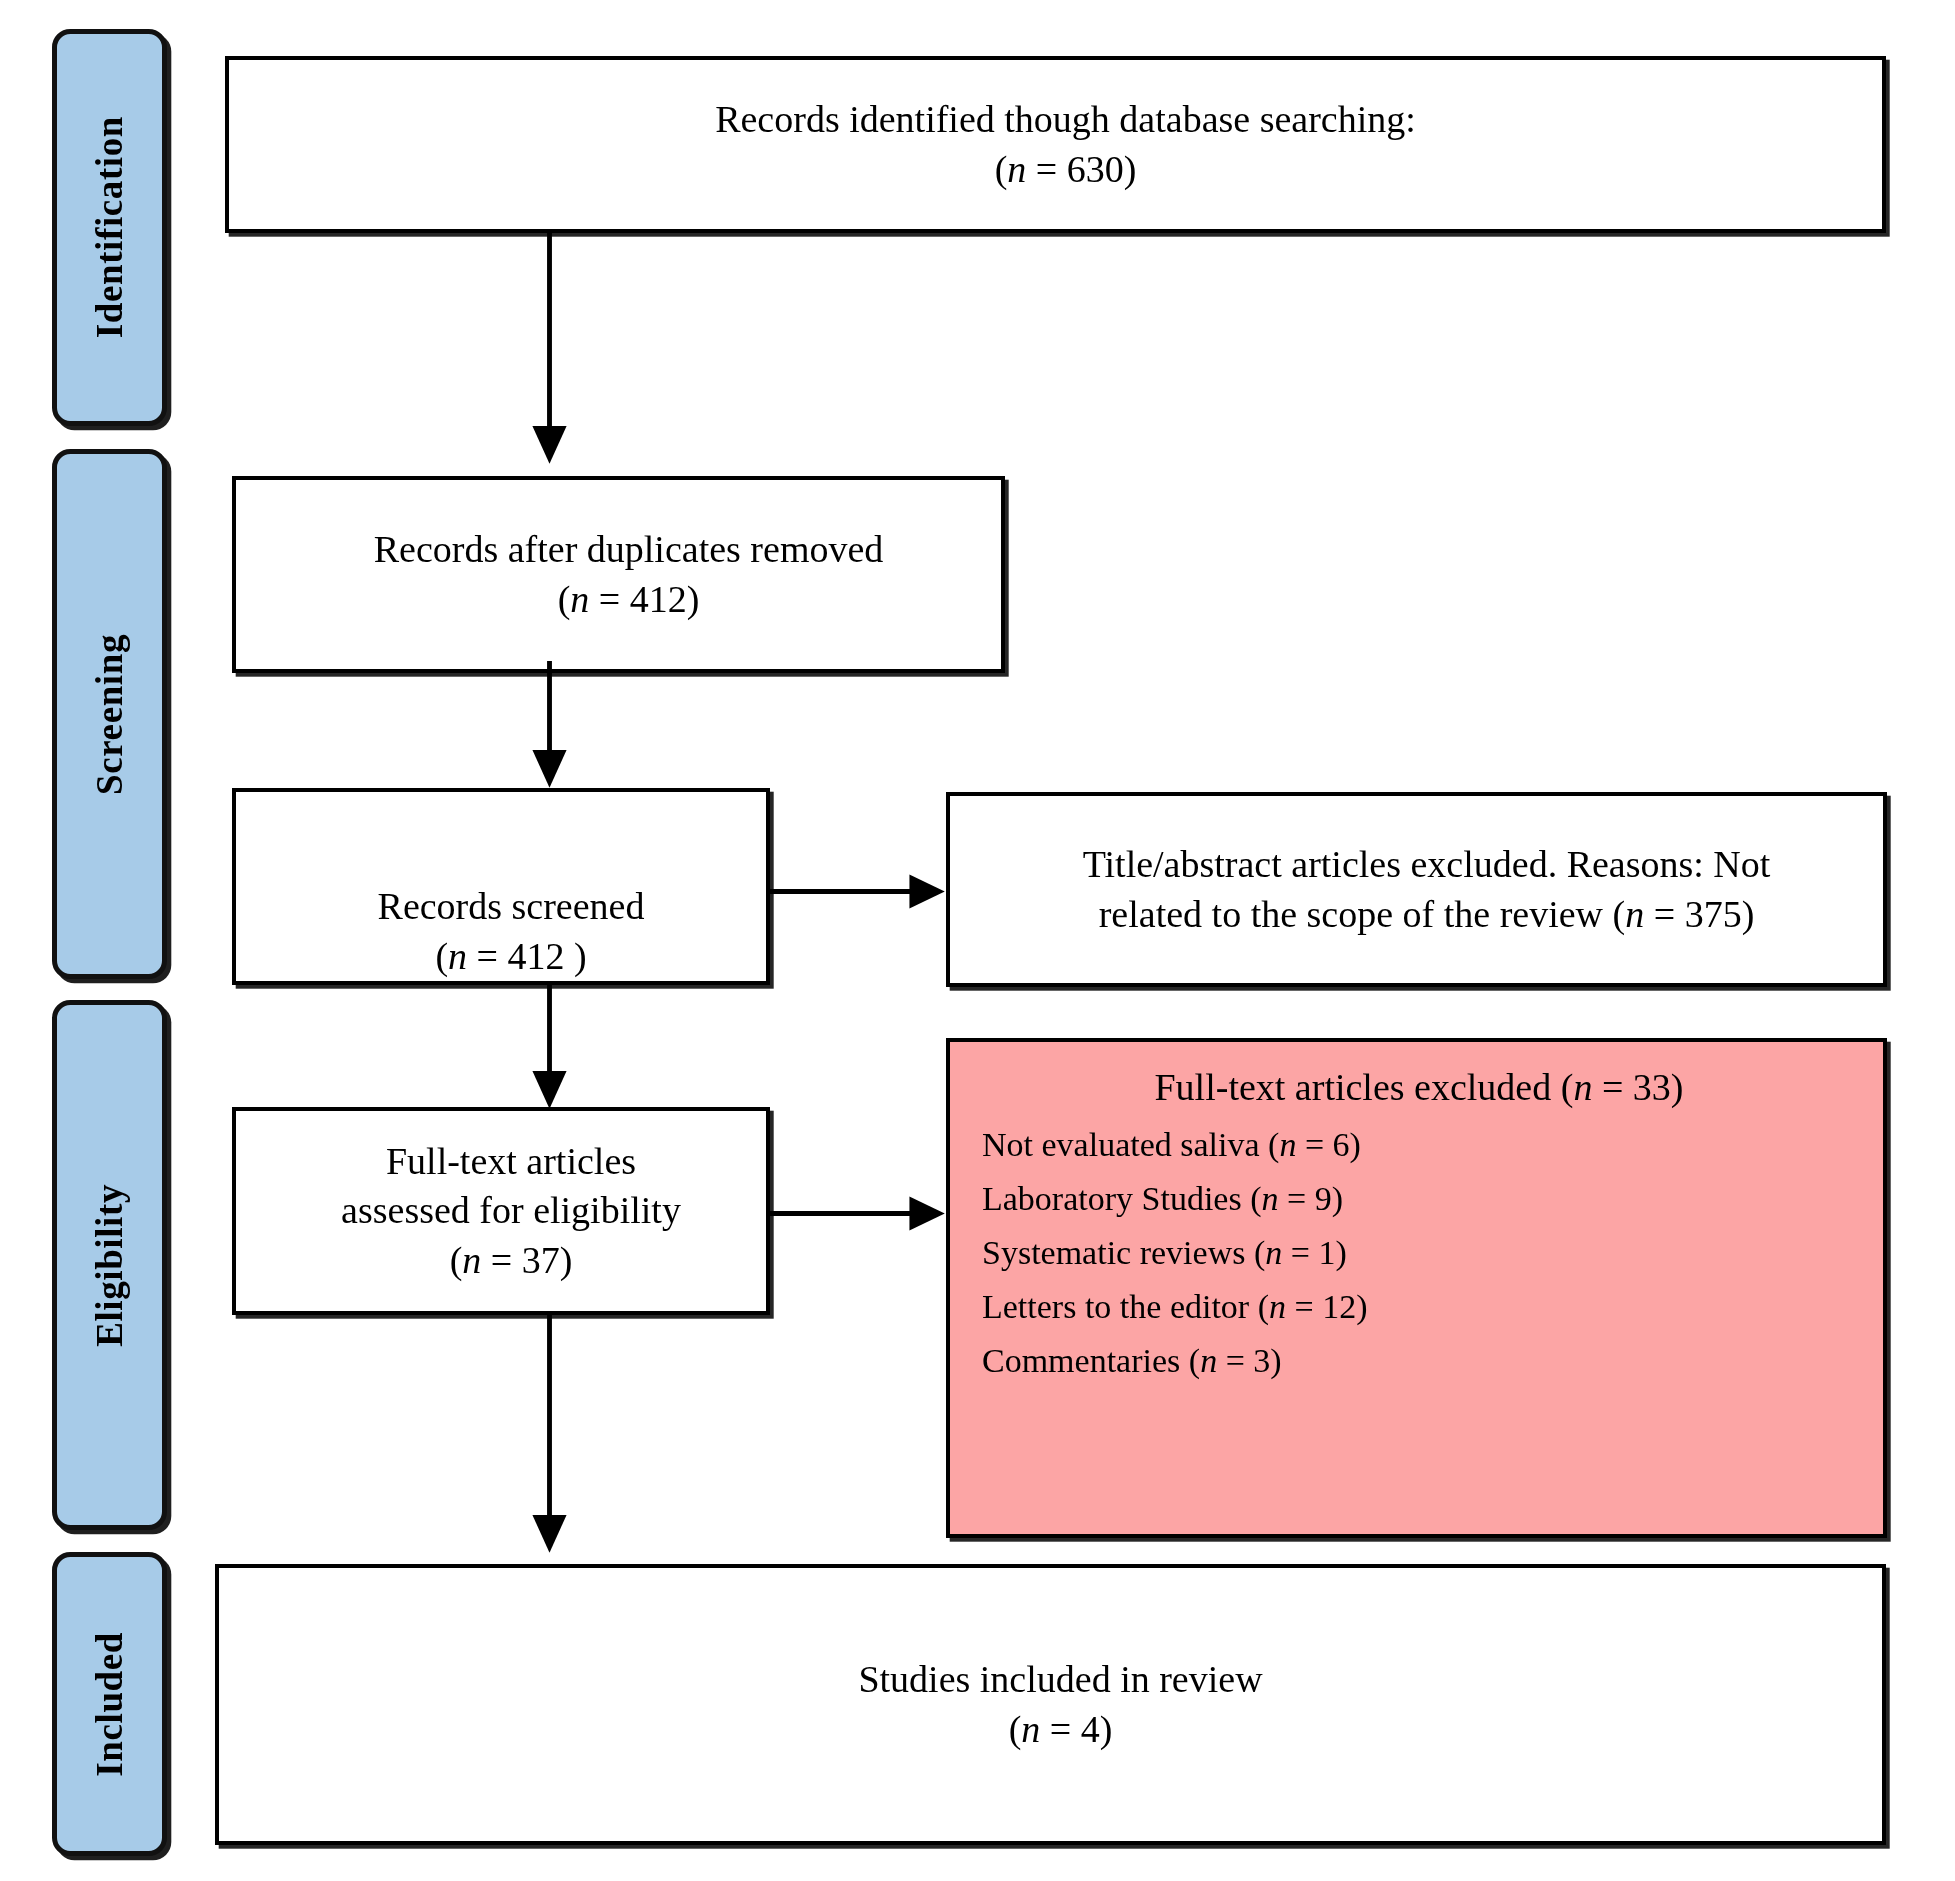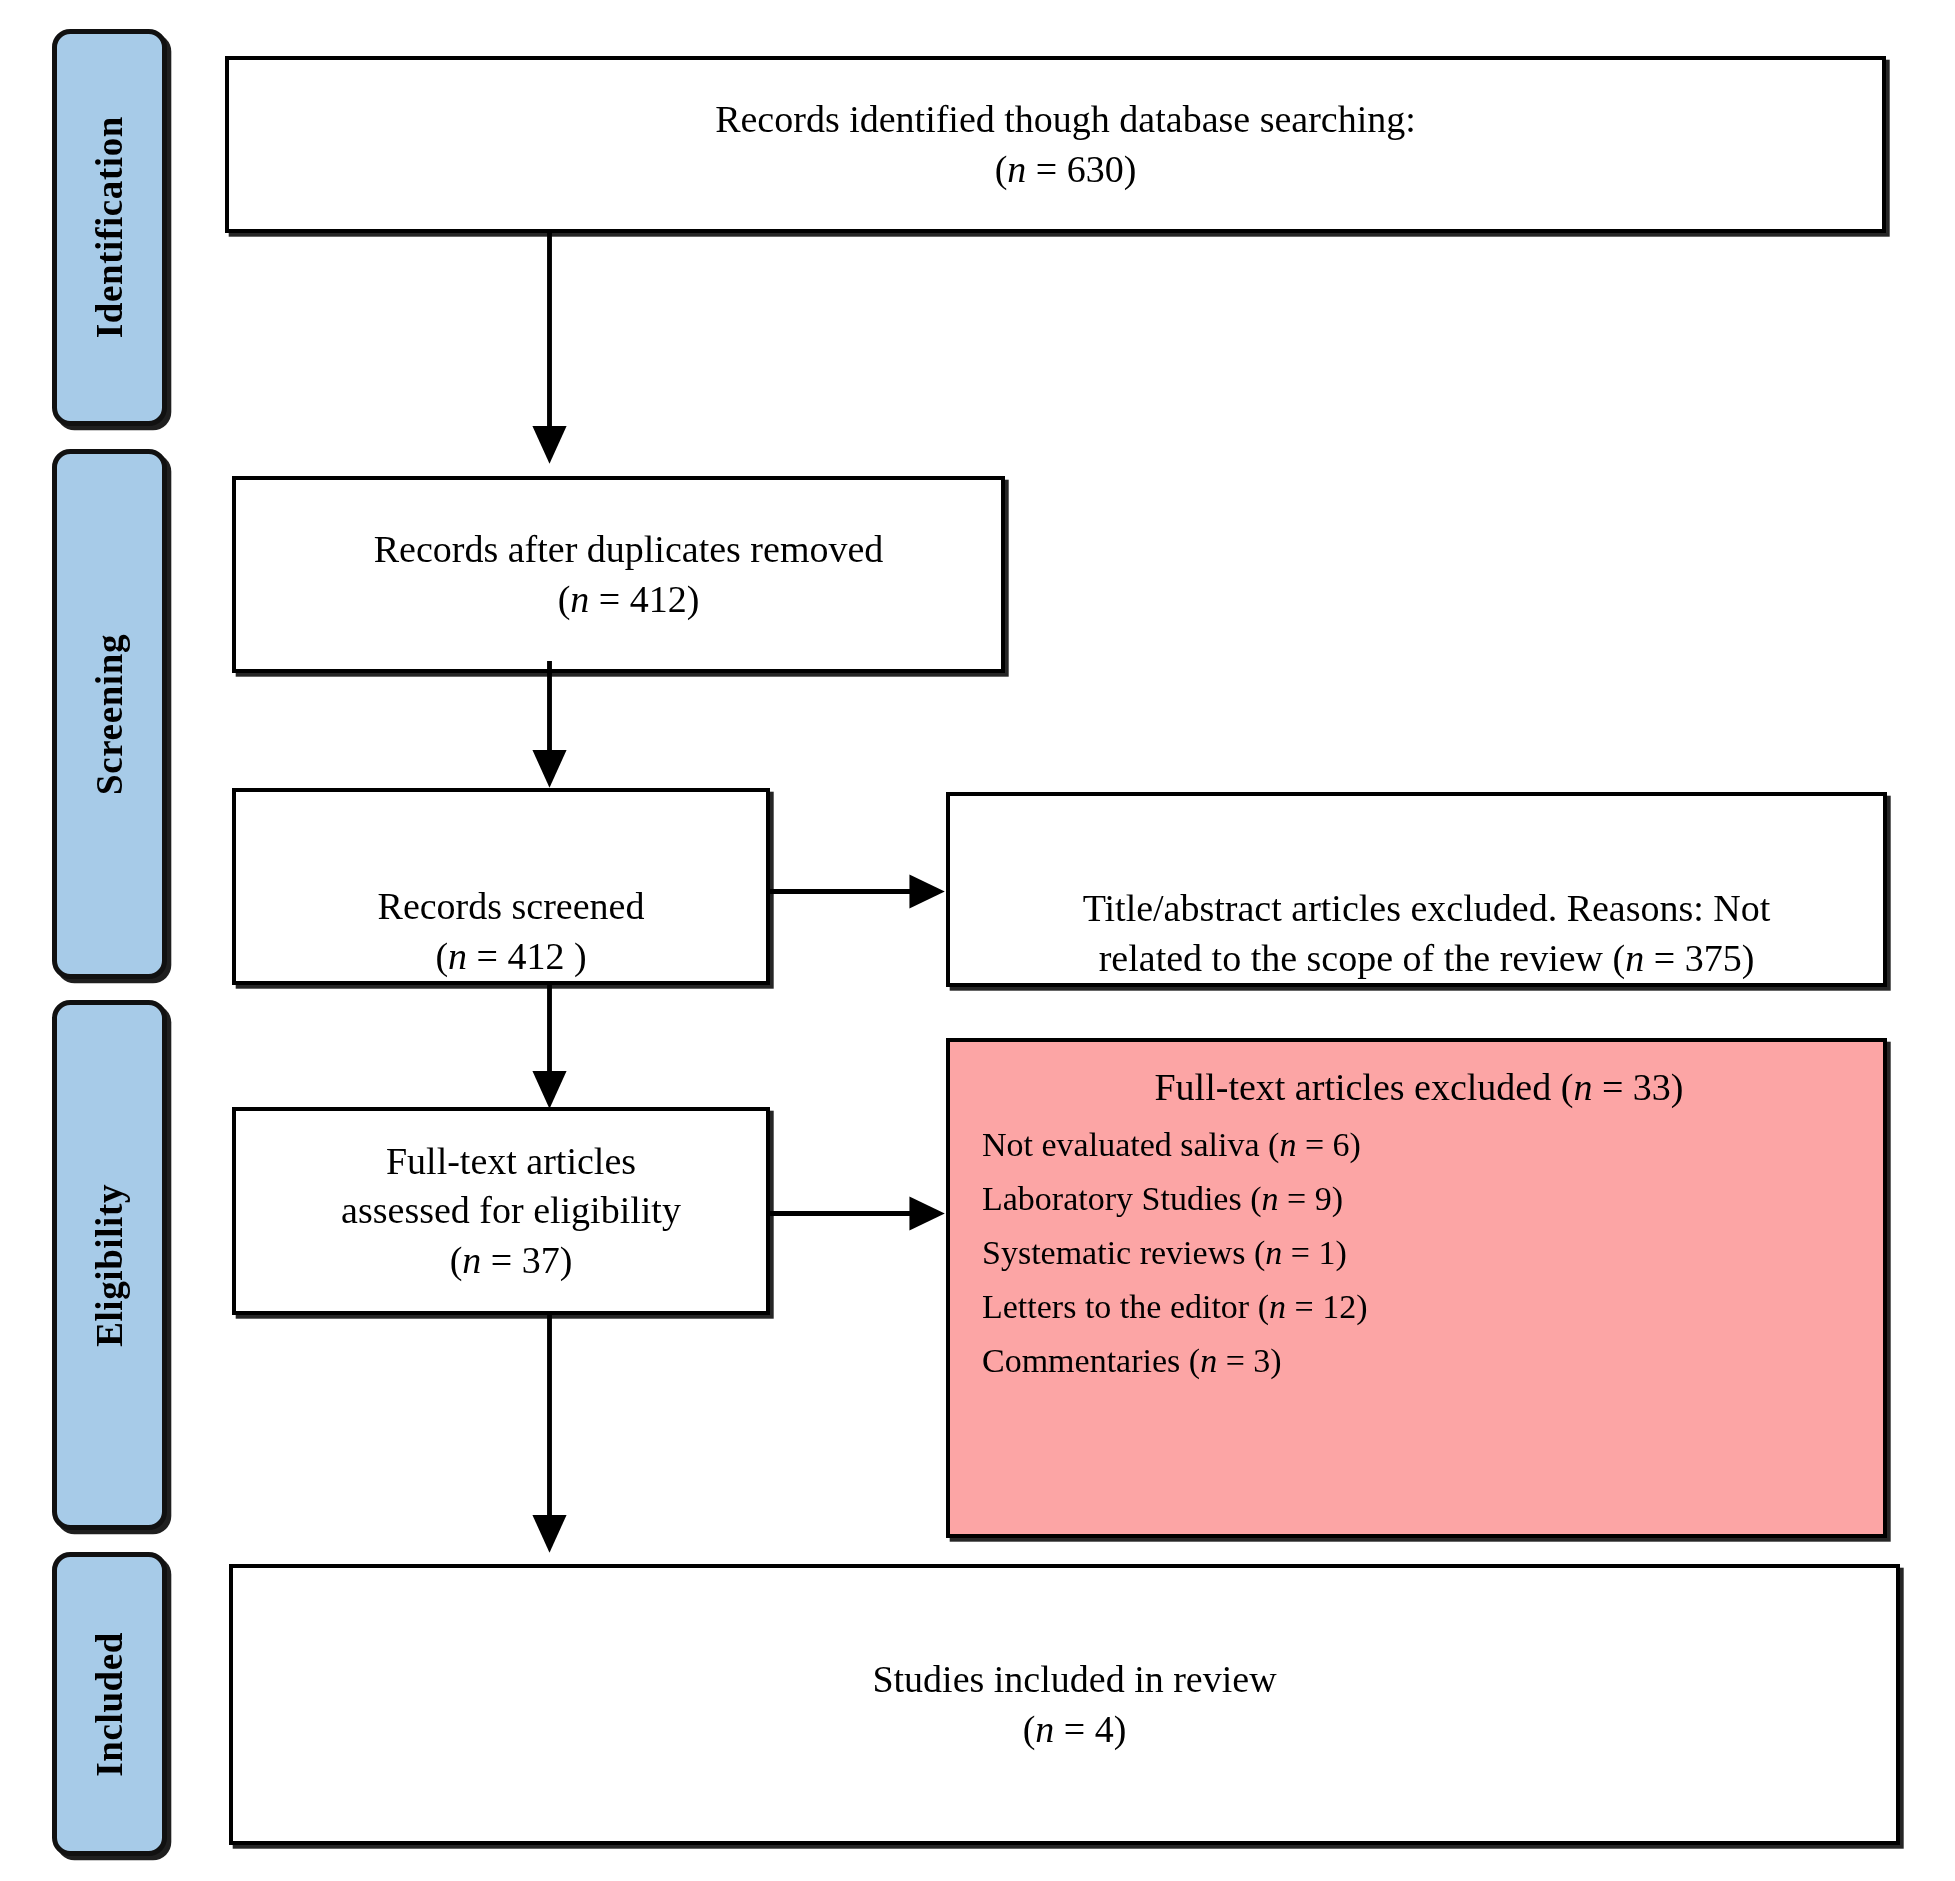--- a/index.html
+++ b/index.html
@@ -151,21 +151,21 @@
     </div>
   </div>
 
   <div class="connector" style="left:768px; top:870px; width:178px; height:43px;">
     <svg width="178" height="43" viewBox="0 0 292 70" aria-hidden="true">
       <line x1="0" y1="35" x2="238" y2="35" stroke="#000000" stroke-width="8"></line>
       <polygon points="232,7 232,63 290,35" fill="#000000"></polygon>
     </svg>
   </div>
 
-  <div class="flow-box" style="left:946px; top:792px; width:941px; height:195px;justify-content:flex-end;">
+  <div class="flow-box" style="left:946px; top:792px; width:941px; height:195px;">
     <div class="box-text">
       <span class="line">Title/abstract articles excluded. Reasons: Not</span>
       <span class="line"><span>related to the scope of the review (</span><span class="ital">n</span><span> = 375)</span></span>
     </div>
   </div>
 
   <div class="connector" style="left:525px; top:985px; width:49px; height:125px;">
     <svg width="49" height="125" viewBox="0 0 80 205" aria-hidden="true">
       <line x1="40" y1="0" x2="40" y2="147" stroke="#000000" stroke-width="8"></line>
       <polygon points="12,141 68,141 40,203" fill="#000000"></polygon>
@@ -202,21 +202,21 @@
     <div class="excl-item"><span>Commentaries (</span><span class="ital">n</span><span> = 3)</span></div>
   </div>
 
   <div class="connector" style="left:525px; top:1315px; width:49px; height:239px;">
     <svg width="49" height="239" viewBox="0 0 80 392" aria-hidden="true">
       <line x1="40" y1="0" x2="40" y2="334" stroke="#000000" stroke-width="8"></line>
       <polygon points="12,328 68,328 40,390" fill="#000000"></polygon>
     </svg>
   </div>
 
-  <div class="flow-box" style="left:229px; top:1564px; width:1671px; height:281px;">
+  <div class="flow-box" style="left:215px; top:1564px; width:1671px; height:281px;">
     <div class="box-text">
       <span class="line">Studies included in review</span>
       <span class="line"><span>(</span><span class="ital">n</span><span> = 4)</span></span>
     </div>
   </div>
 
 </div>
 
 
 </body></html>

